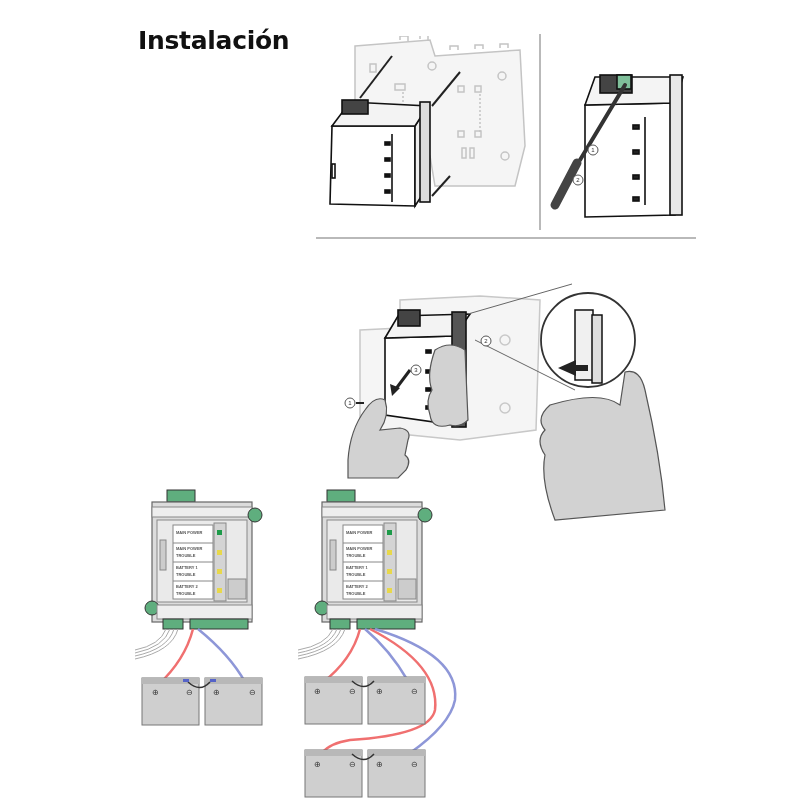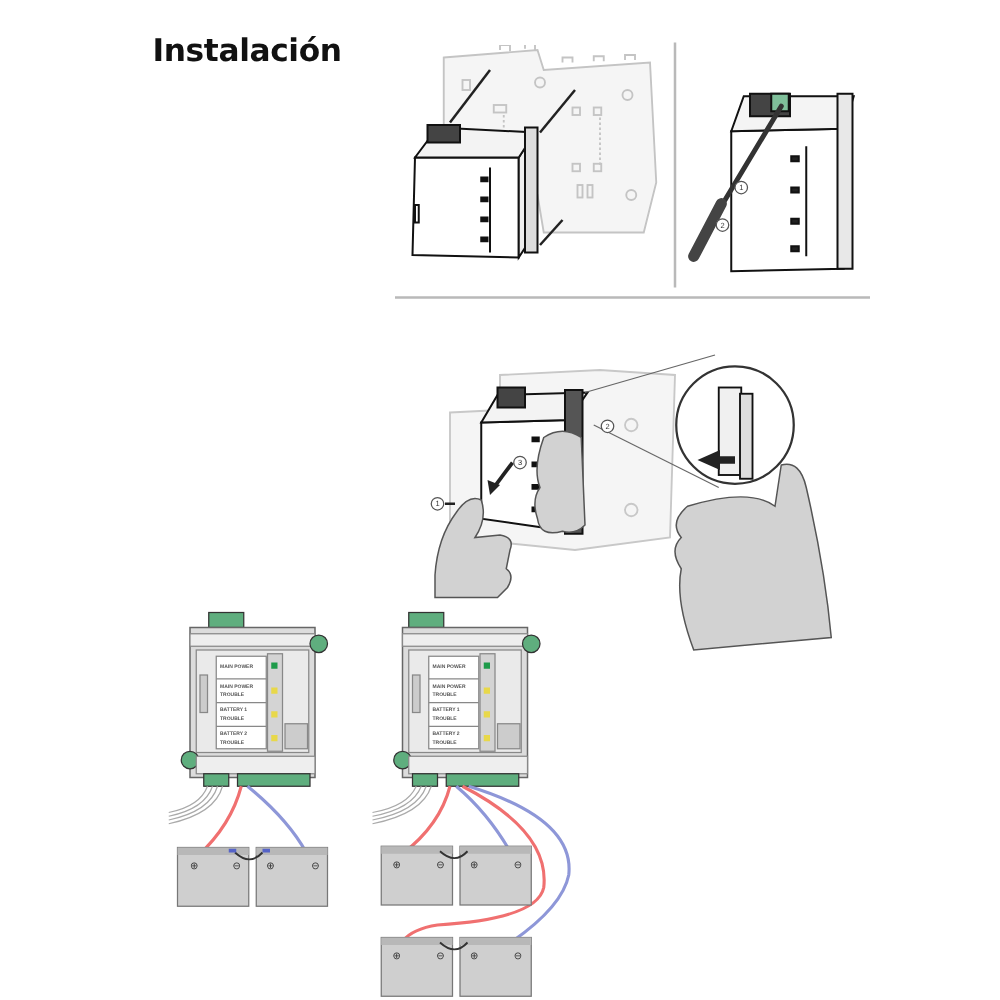--- a/index.html
+++ b/index.html
@@ -1,17 +1,17 @@
 <!DOCTYPE html>
 <html><head>
 <meta charset="utf-8">
 <style>
   html, body { margin: 0; padding: 0; background: #ffffff; }
   body { width: 800px; height: 800px; position: relative; overflow: hidden; font-family: "Liberation Sans", sans-serif; }
-  .title { position: absolute; left: 122px; top: 26px; font-family: "DejaVu Sans", sans-serif; font-weight: bold; font-size: 25px; color: #111; letter-spacing: -0.3px; }
+  .title { position: absolute; left: 138px; top: 26px; font-family: "DejaVu Sans", sans-serif; font-weight: bold; font-size: 25px; color: #111; letter-spacing: -0.3px; }
   .fig { position: absolute; }
   .vsep { position: absolute; left: 539px; top: 34px; width: 2px; height: 196px; background: #b9b9b9; }
   .hsep { position: absolute; left: 316px; top: 237px; width: 380px; height: 2px; background: #b9b9b9; }
   svg text { font-family: "Liberation Sans", sans-serif; }
   .lbl { font-size: 4px; fill: #555; font-weight: bold; }
 </style>
 </head>
 <body>
 
 <div class="title">Instalación</div>

